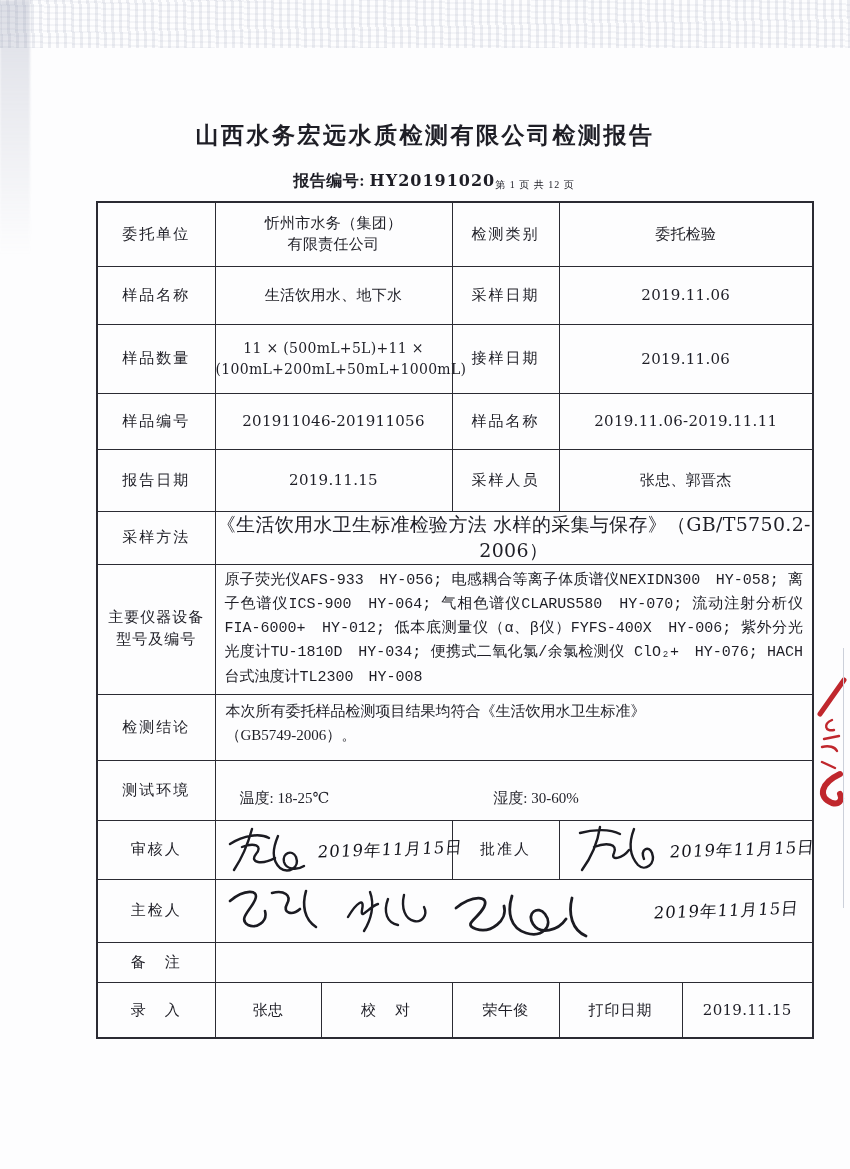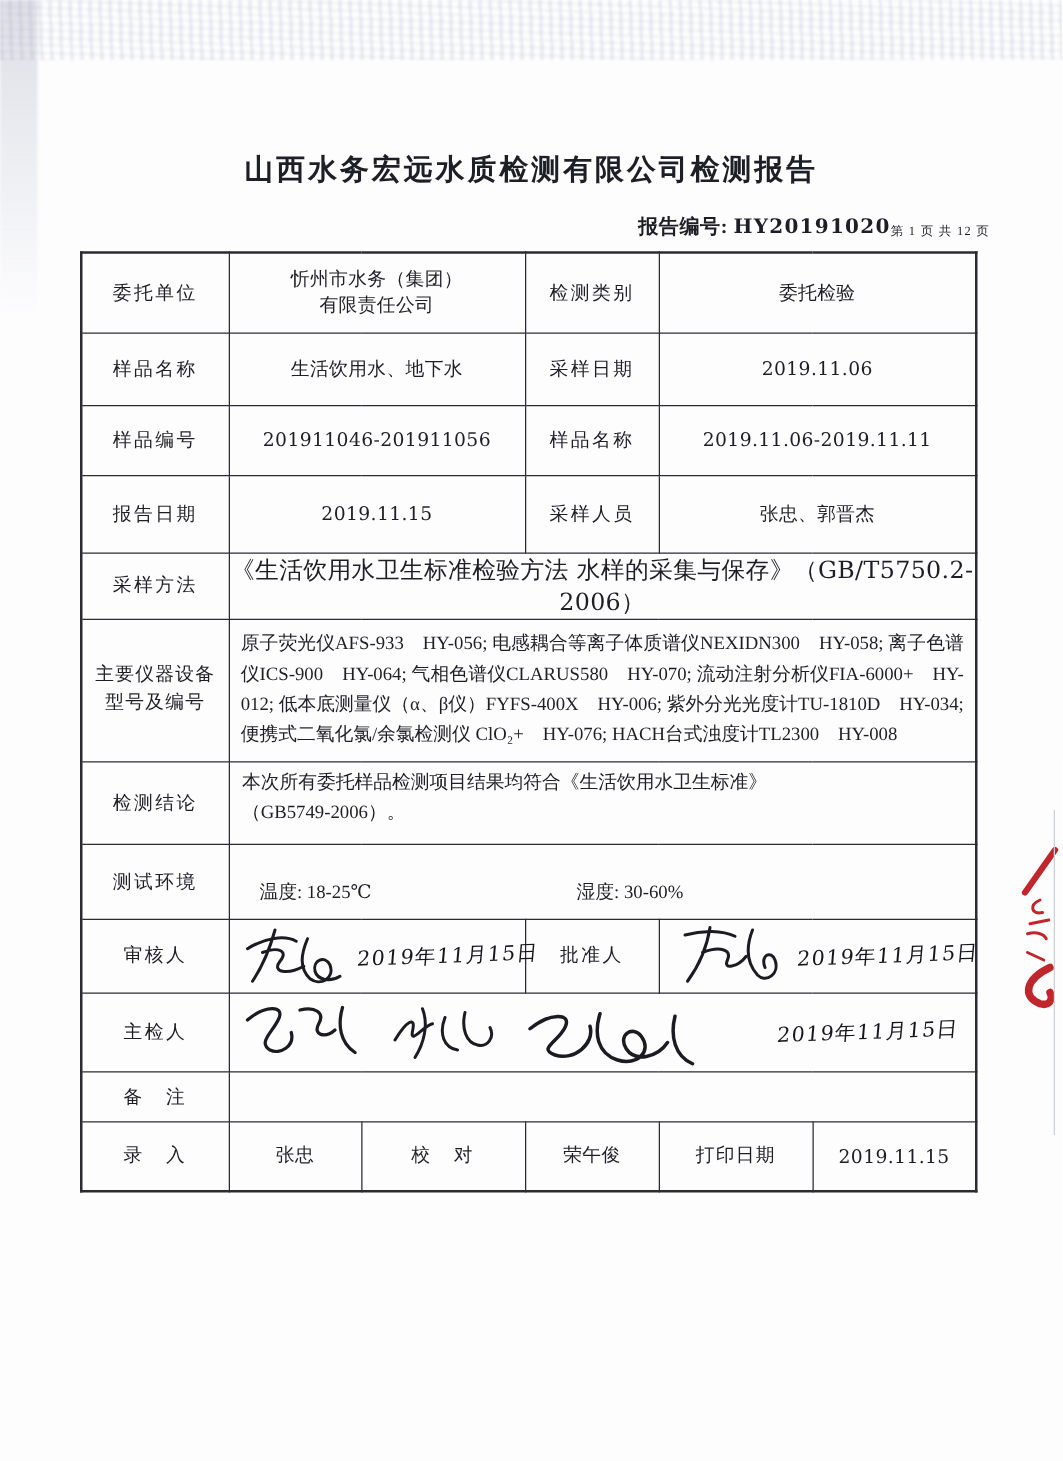--- a/index.html
+++ b/index.html
@@ -26,39 +26,39 @@
     position:absolute; left:843px; top:648px; width:1px; height:260px;
     background:#ccd0da;
   }
 
   .title {
     padding-top:120px; text-align:center;
     font-size:23px; font-weight:bold; letter-spacing:2.5px;
   }
   .meta {
     width:716px; margin:20px auto 9px 76px;
-    display:flex; justify-content:flex-end; align-items:flex-end;
+    display:flex; justify-content:center; align-items:flex-end;
     font-size:16px;
   }
   .meta .report-no { font-weight:bold; letter-spacing:.5px; }
   .meta .report-no .num { font-weight:bold; font-family:"DejaVu Serif",serif; letter-spacing:1px; }
   .meta .page-ind { font-size:10px; letter-spacing:1px; }
 
   table.report {
-    width:716px; margin-left:64px; border-collapse:collapse; table-layout:fixed;
+    width:716px; margin-left:96px; border-collapse:collapse; table-layout:fixed;
     border:2px solid #2b2b33;
   }
   table.report td { border:1.5px solid #2b2b33; vertical-align:middle; font-size:15px; overflow:visible; }
   td.lab { text-align:center; letter-spacing:2px; }
   td.val { text-align:center; font-family:"DejaVu Serif","Liberation Serif",serif; letter-spacing:.3px; }
   td.left { text-align:left; padding:5px 24px; }
   .two-line div { line-height:1.45; }
   .instruments {
     font-size:13.8px; line-height:1.62; text-align:justify; padding:4px 9px;
-    font-family:Liberation Serif, serif;
+    font-family:Liberation Mono, monospace;
   }
   .conclusion { font-size:14.5px; line-height:1.6; padding:4px 10px; }
   .env span { display:inline-block; }
   .env .temp { width:250px; }
 
   .sigcell { padding:2px 6px; }
   .sigrow { display:flex; align-items:center; }
   .sig { flex:none; }
   .sig svg { display:block; overflow:visible; }
   .hand {
@@ -112,20 +112,29 @@
     </tr>
 
 
     <tr class="h58">
       <td class="lab">样品名称</td>
       <td class="val cn" colspan="2">生活饮用水、地下水</td>
       <td class="lab">采样日期</td>
       <td class="val" colspan="2">2019.11.06</td>
     </tr>
 
+    <tr class="h69">
+      <td class="lab">样品数量</td>
+      <td class="val two-line" colspan="2" style="font-size:14px">
+        <div>11 × (500mL+5L)+11 ×</div>
+        <div>(100mL+200mL+50mL+1000mL)</div>
+      </td>
+      <td class="lab">接样日期</td>
+      <td class="val" colspan="2">2019.11.06</td>
+    </tr>
 
     <tr class="h56">
       <td class="lab">样品编号</td>
       <td class="val" colspan="2">201911046-201911056</td>
       <td class="lab">样品名称</td>
       <td class="val" colspan="2">2019.11.06-2019.11.11</td>
     </tr>
 
     <tr class="h62">
       <td class="lab">报告日期</td>

